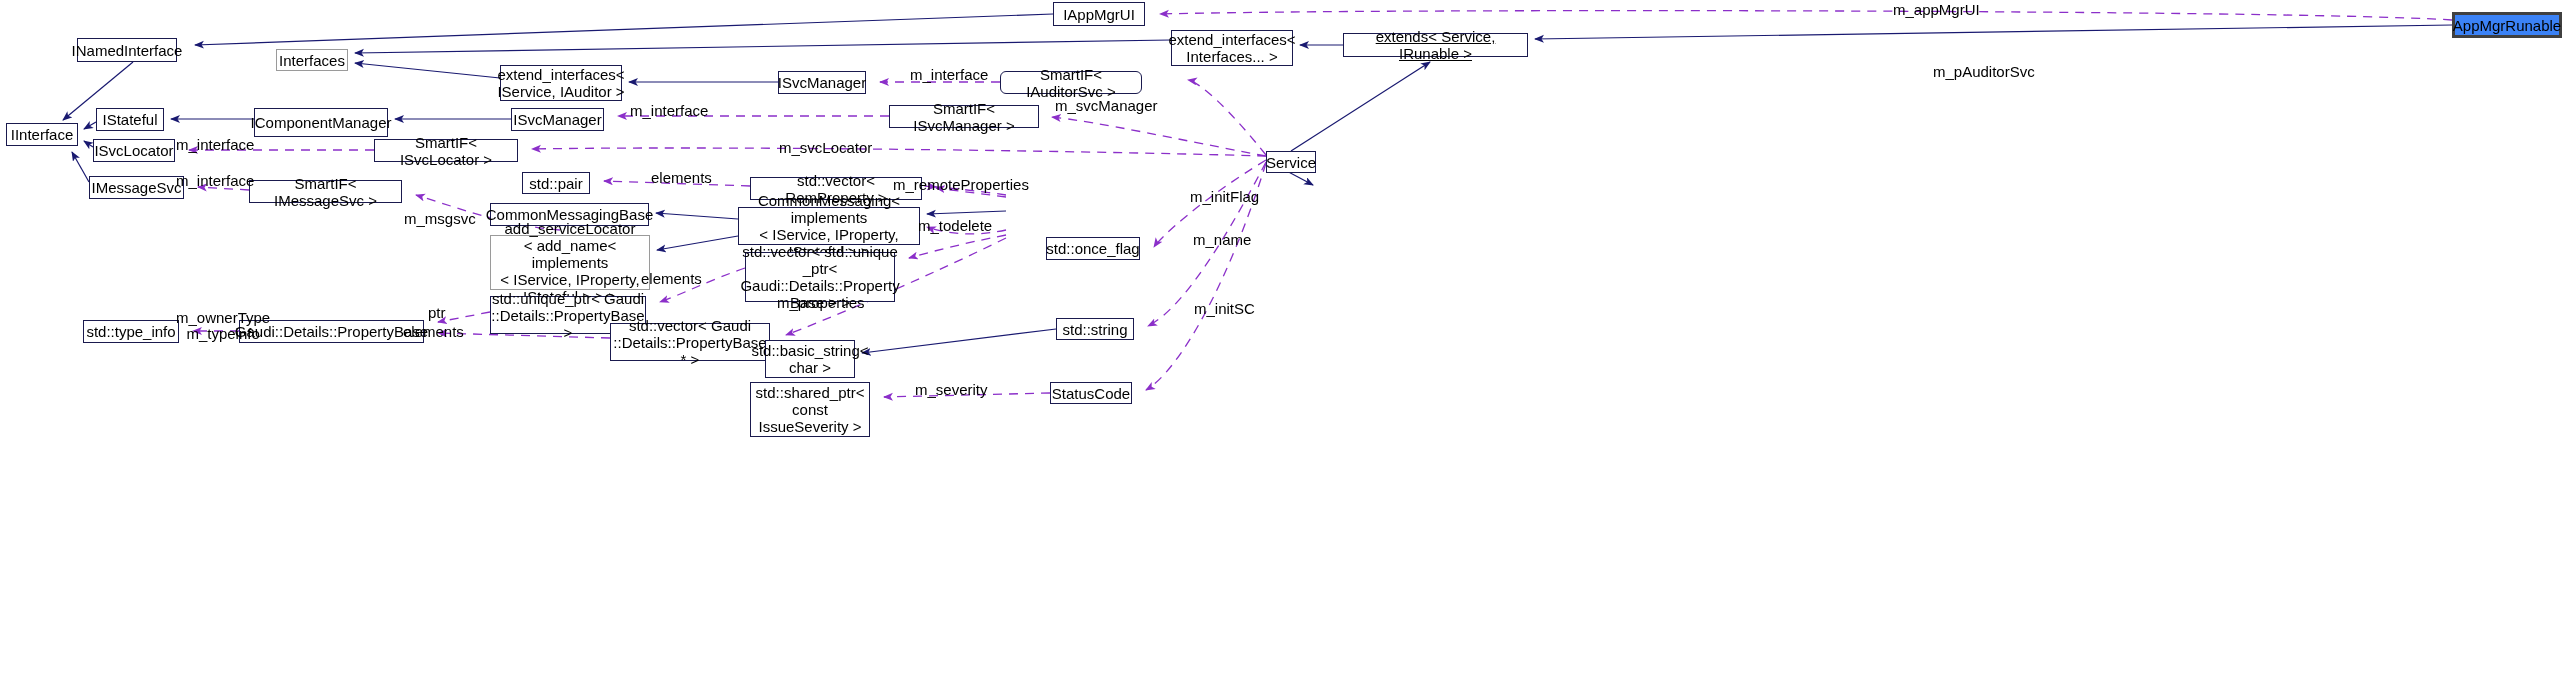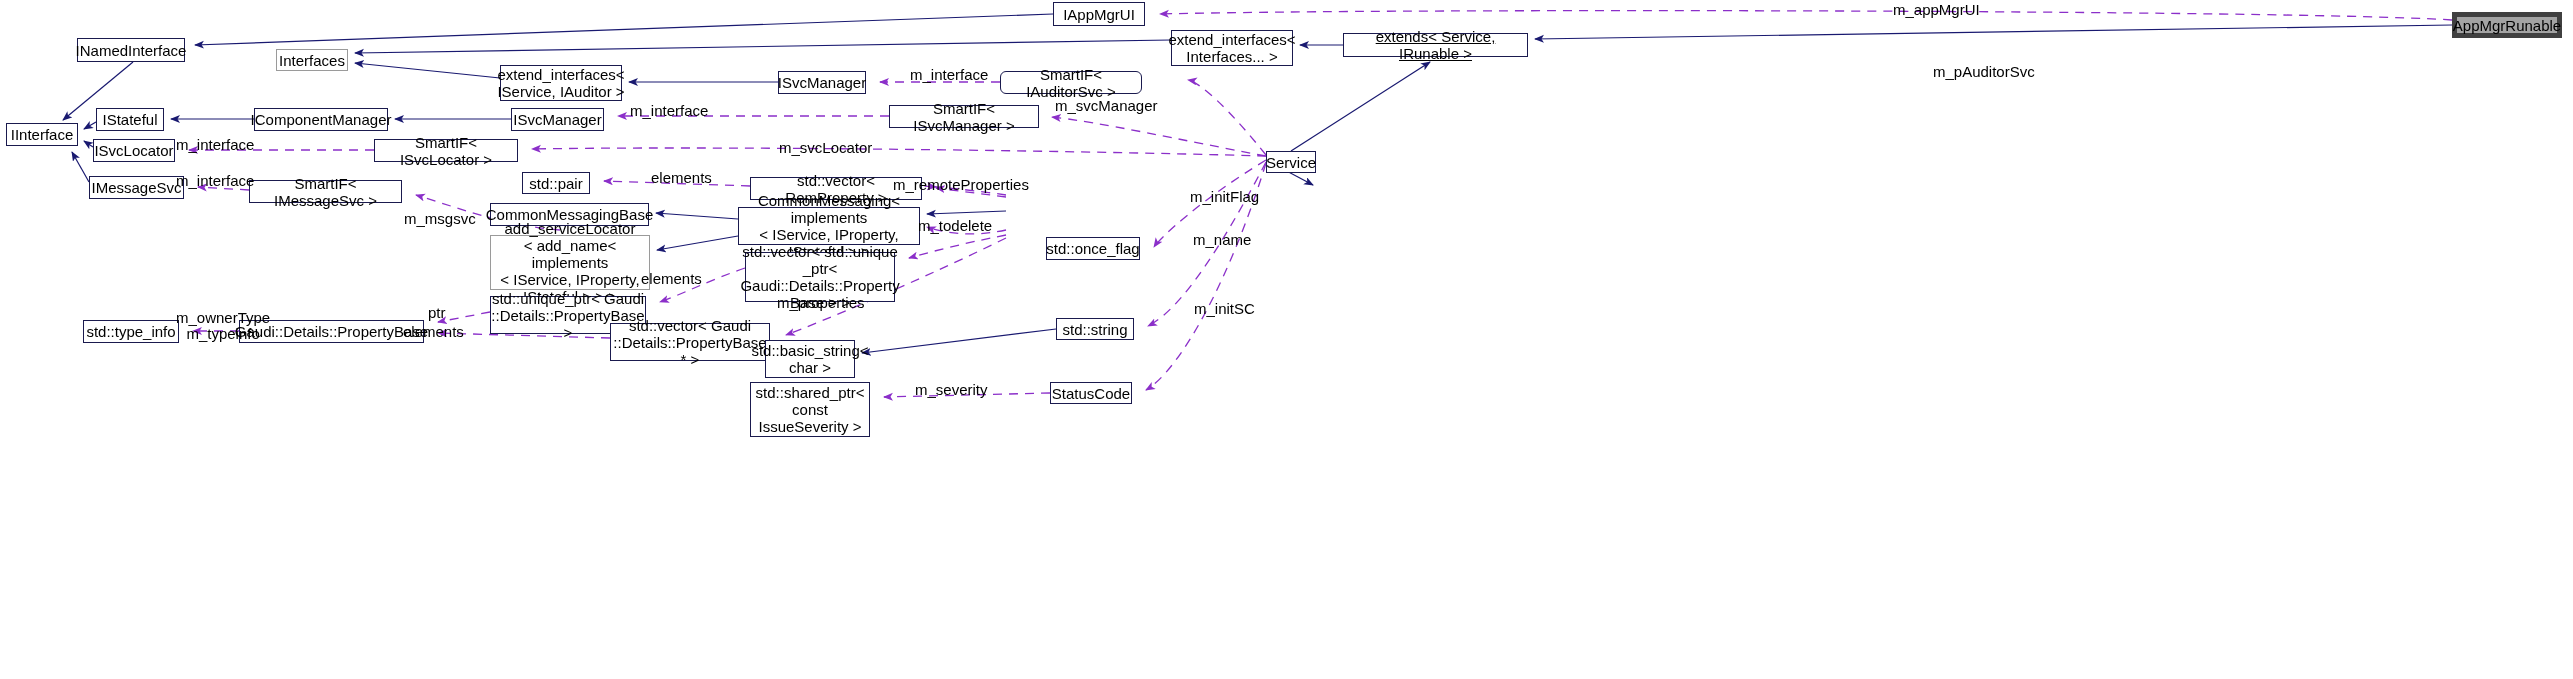--- a/index.html
+++ b/index.html
@@ -23,21 +23,21 @@
     line-height:17px;
     display:flex;
     align-items:center;
     justify-content:center;
     text-align:center;
     padding:2px 5px;
     white-space:pre-line;
     z-index:5;
   }
   .node.grey-border{border:1px solid #9a9a9a;}
-  .node.filled{background:#a3a3a3;border:5px solid #404040;}
+  .node.filled{background:#3b82f6;border:3px solid #404040;}
   .edge-label{
     position:absolute;
     font-size:15px;
     line-height:16px;
     color:#000000;
     white-space:pre-line;
     text-align:center;
     z-index:6;
     background:transparent;
   }
@@ -140,31 +140,31 @@
       <path d="M239,331 L193,331"></path>
 
       <path d="M1006,238 C900,290 800,330 786,335"></path>
 
       <path d="M1050,393 L884,397"></path>
     </g>
   </svg>
 
   <div class="node" style="left:1053px;top:2px;width:92px;height:24px;"><span>IAppMgrUI</span></div>
   <div class="node filled" style="left:2452px;top:12px;width:110px;height:26px;"><span>AppMgrRunable</span></div>
-  <div class="node" style="left:77px;top:38px;width:108px;height:24px;"><span>INamedInterface</span></div>
+  <div class="node" style="left:77px;top:38px;width:100px;height:24px;"><span>INamedInterface</span></div>
   <div class="node" style="left:1171px;top:30px;width:122px;height:36px;"><span>extend_interfaces&lt;
 Interfaces... &gt;</span></div>
   <div class="node" style="left:1343px;top:33px;width:185px;height:24px;text-decoration:underline;"><span>extends&lt; Service, IRunable &gt;</span></div>
   <div class="node grey-border" style="left:276px;top:49px;width:72px;height:22px;text-align:right;"><span>Interfaces</span></div>
   <div class="node" style="left:500px;top:65px;width:122px;height:36px;"><span>extend_interfaces&lt;
 IService, IAuditor &gt;</span></div>
   <div class="node" style="left:778px;top:71px;width:88px;height:23px;"><span>ISvcManager</span></div>
   <div class="node" style="left:1000px;top:71px;width:142px;height:23px;border-radius:6px;"><span>SmartIF&lt; IAuditorSvc &gt;</span></div>
   <div class="node" style="left:96px;top:108px;width:68px;height:23px;"><span>IStateful</span></div>
-  <div class="node" style="left:254px;top:108px;width:134px;height:23px;align-items:center;"><span>IComponentManager</span></div>
+  <div class="node" style="left:254px;top:108px;width:134px;height:29px;align-items:center;"><span>IComponentManager</span></div>
   <div class="node" style="left:511px;top:108px;width:93px;height:23px;"><span>ISvcManager</span></div>
   <div class="node" style="left:889px;top:105px;width:150px;height:23px;"><span>SmartIF&lt; ISvcManager &gt;</span></div>
   <div class="node" style="left:6px;top:123px;width:72px;height:23px;"><span>IInterface</span></div>
   <div class="node" style="left:93px;top:139px;width:82px;height:23px;"><span>ISvcLocator</span></div>
   <div class="node" style="left:374px;top:139px;width:144px;height:23px;"><span>SmartIF&lt; ISvcLocator &gt;</span></div>
   <div class="node" style="left:1266px;top:151px;width:50px;height:22px;"><span>Service</span></div>
   <div class="node" style="left:89px;top:176px;width:95px;height:23px;"><span>IMessageSvc</span></div>
   <div class="node" style="left:249px;top:180px;width:153px;height:23px;"><span>SmartIF&lt; IMessageSvc &gt;</span></div>
   <div class="node" style="left:522px;top:172px;width:68px;height:22px;align-items:center;"><span>std::pair</span></div>
   <div class="node" style="left:750px;top:177px;width:172px;height:23px;"><span>std::vector&lt; RemProperty &gt;</span></div>

